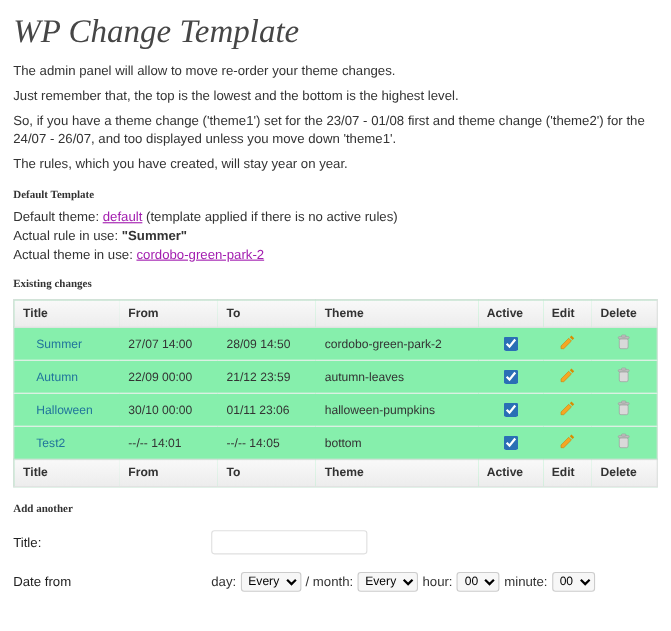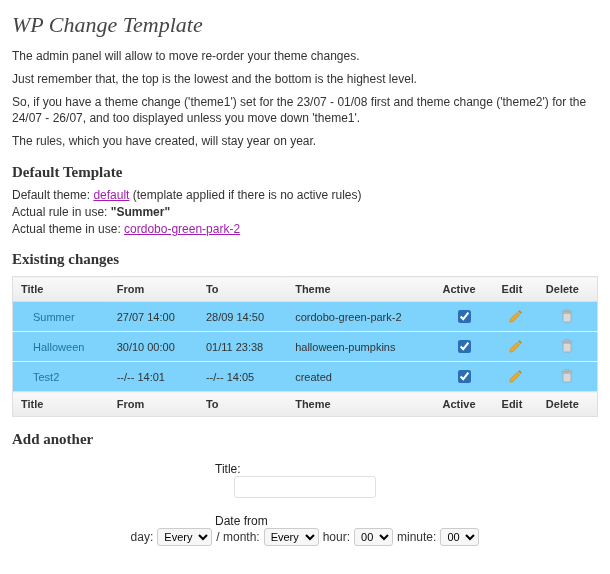--- a/index.html
+++ b/index.html
@@ -9,40 +9,40 @@
     margin: 0;
     padding: 12px;
     background: #fff;
     width: 610px;
     box-sizing: border-box;
   }
   h1 {
     font-family: Georgia, "Times New Roman", serif;
     font-weight: normal;
     font-style: italic;
-    font-size: 22px;
+    font-size: 30px;
     color: #464646;
     margin: 0 0 10px 0;
   }
   h2 {
     font-family: Georgia, "Times New Roman", serif;
     font-weight: normal;
-    font-size: 15px;
+    font-size: 10px;
     color: #333;
     margin: 14px 0 6px 0;
     font-weight: bold;
   }
   p { margin: 6px 0; line-height: 1.4; }
   a { color: #a21caf; text-decoration: underline; }
   .table-wrap { margin-top: 8px; }
   table.widefat {
     width: 100%;
     border-collapse: collapse;
     border: 1px solid #dfdfdf;
-    background: #7dd3fc;
+    background: #86efac;
     font-size: 11px;
   }
   table.widefat th {
     background: linear-gradient(#f9f9f9,#ececec);
     text-align: left;
     padding: 6px 8px;
     border-bottom: 1px solid #dfdfdf;
     font-weight: bold;
     color: #333;
   }
@@ -63,21 +63,20 @@
   }
   .icon-btn {
     display: inline-block;
     cursor: pointer;
   }
   .icon-btn svg { display: block; }
   .form-row {
     display: flex;
     align-items: center;
     padding: 8px 0;
-    flex-direction: column;
   }
   .form-row .label {
     width: 180px;
     color: #222;
   }
   .form-row .controls {
     display: flex;
     align-items: center;
     gap: 4px;
     font-size: 12px;
@@ -148,40 +147,56 @@
                 <path d="M2 11.5l7-7 2.5 2.5-7 7H2v-2.5z" fill="#f5a623" stroke="#c77d00" stroke-width="0.5"></path>
                 <path d="M10 3.5l1.5-1.5 2.5 2.5L12.5 6 10 3.5z" fill="#d98c00"></path>
               </svg></span></td>
           <td class="center"><span class="icon-btn"><svg width="16" height="16" viewBox="0 0 16 16">
                 <rect x="4" y="5" width="8" height="9" rx="1.5" fill="#d9d9d9" stroke="#999" stroke-width="0.6"></rect>
                 <rect x="3" y="3" width="10" height="2" rx="1" fill="#bfbfbf" stroke="#999" stroke-width="0.5"></rect>
                 <rect x="6" y="1.5" width="4" height="2" rx="0.8" fill="#bfbfbf" stroke="#999" stroke-width="0.5"></rect>
               </svg></span></td>
         </tr>
         <tr>
+          <td class="col-title"><a href="#">Autumn</a></td>
+          <td>22/09 00:00</td>
+          <td>21/12 23:59</td>
+          <td>autumn-leaves</td>
+          <td class="center"><input type="checkbox" checked="" style=""></td>
+          <td class="center"><span class="icon-btn"><svg width="16" height="16" viewBox="0 0 16 16">
+                <path d="M2 11.5l7-7 2.5 2.5-7 7H2v-2.5z" fill="#f5a623" stroke="#c77d00" stroke-width="0.5"></path>
+                <path d="M10 3.5l1.5-1.5 2.5 2.5L12.5 6 10 3.5z" fill="#d98c00"></path>
+              </svg></span></td>
+          <td class="center"><span class="icon-btn"><svg width="16" height="16" viewBox="0 0 16 16">
+                <rect x="4" y="5" width="8" height="9" rx="1.5" fill="#d9d9d9" stroke="#999" stroke-width="0.6"></rect>
+                <rect x="3" y="3" width="10" height="2" rx="1" fill="#bfbfbf" stroke="#999" stroke-width="0.5"></rect>
+                <rect x="6" y="1.5" width="4" height="2" rx="0.8" fill="#bfbfbf" stroke="#999" stroke-width="0.5"></rect>
+              </svg></span></td>
+        </tr>
+        <tr>
           <td class="col-title"><a href="#">Halloween</a></td>
           <td>30/10 00:00</td>
-          <td>01/11 23:38</td>
+          <td>01/11 23:06</td>
           <td>halloween-pumpkins</td>
           <td class="center"><input type="checkbox" checked="" style=""></td>
           <td class="center"><span class="icon-btn"><svg width="16" height="16" viewBox="0 0 16 16">
                 <path d="M2 11.5l7-7 2.5 2.5-7 7H2v-2.5z" fill="#f5a623" stroke="#c77d00" stroke-width="0.5"></path>
                 <path d="M10 3.5l1.5-1.5 2.5 2.5L12.5 6 10 3.5z" fill="#d98c00"></path>
               </svg></span></td>
           <td class="center"><span class="icon-btn"><svg width="16" height="16" viewBox="0 0 16 16">
                 <rect x="4" y="5" width="8" height="9" rx="1.5" fill="#d9d9d9" stroke="#999" stroke-width="0.6"></rect>
                 <rect x="3" y="3" width="10" height="2" rx="1" fill="#bfbfbf" stroke="#999" stroke-width="0.5"></rect>
                 <rect x="6" y="1.5" width="4" height="2" rx="0.8" fill="#bfbfbf" stroke="#999" stroke-width="0.5"></rect>
               </svg></span></td>
         </tr>
         <tr>
           <td class="col-title"><a href="#">Test2</a></td>
           <td>--/-- 14:01</td>
           <td>--/-- 14:05</td>
-          <td>created</td>
+          <td>bottom</td>
           <td class="center"><input type="checkbox" checked="" style=""></td>
           <td class="center"><span class="icon-btn"><svg width="16" height="16" viewBox="0 0 16 16">
                 <path d="M2 11.5l7-7 2.5 2.5-7 7H2v-2.5z" fill="#f5a623" stroke="#c77d00" stroke-width="0.5"></path>
                 <path d="M10 3.5l1.5-1.5 2.5 2.5L12.5 6 10 3.5z" fill="#d98c00"></path>
               </svg></span></td>
           <td class="center"><span class="icon-btn"><svg width="16" height="16" viewBox="0 0 16 16">
                 <rect x="4" y="5" width="8" height="9" rx="1.5" fill="#d9d9d9" stroke="#999" stroke-width="0.6"></rect>
                 <rect x="3" y="3" width="10" height="2" rx="1" fill="#bfbfbf" stroke="#999" stroke-width="0.5"></rect>
                 <rect x="6" y="1.5" width="4" height="2" rx="0.8" fill="#bfbfbf" stroke="#999" stroke-width="0.5"></rect>
               </svg></span></td>

